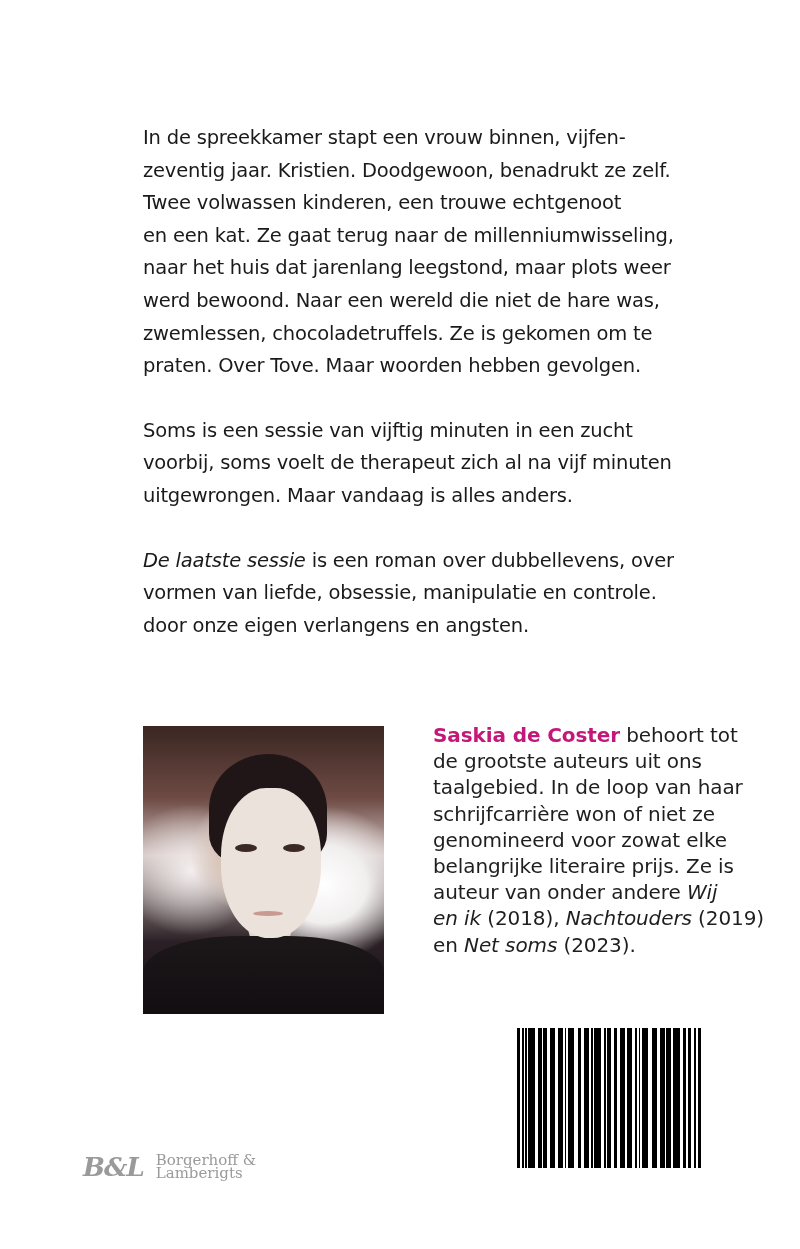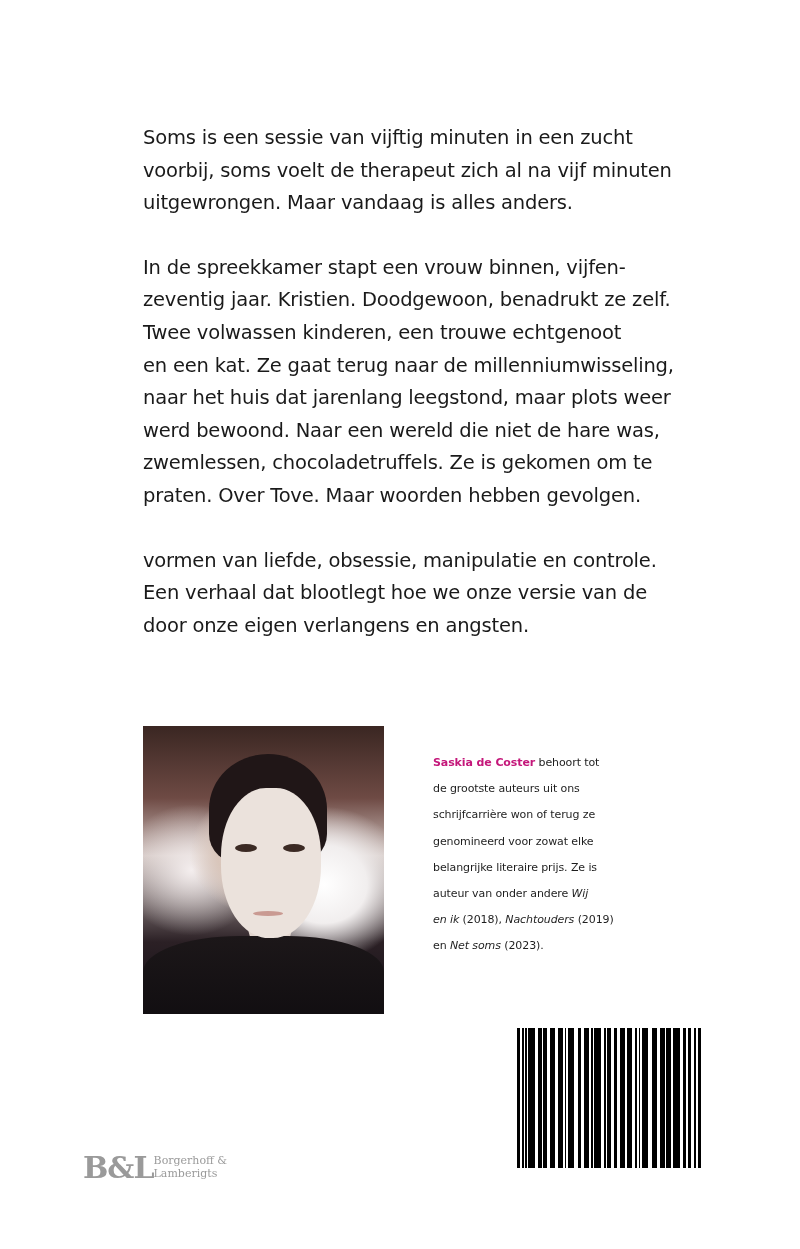--- a/index.html
+++ b/index.html
@@ -44,87 +44,88 @@
     .photo .body {
       position: absolute; left: 0; top: 210px; width: 241px; height: 90px;
       background: linear-gradient(180deg, #1c1719 0%, #100d10 100%);
       border-radius: 40% 40% 0 0;
     }
     .photo .neck {
       position: absolute; left: 104px; top: 200px; width: 46px; height: 50px;
       background: #e2d6cf; clip-path: polygon(0 0, 100% 0, 70% 100%, 30% 100%);
     }
     .bio {
-      position: absolute; left: 433px; top: 750px; width: 270px;
-      font-size: 11px; line-height: 26.2px; color: #1e1e1e; letter-spacing: -0.1px;
+      position: absolute; left: 433px; top: 722px; width: 270px;
+      font-size: 20px; line-height: 26.2px; color: #1e1e1e; letter-spacing: -0.1px;
     }
     .bio .line { display: block; white-space: nowrap; }
     .bio .author { color: #c4177a; font-weight: bold; }
     .publisher {
       position: absolute; left: 83px; top: 1147px; height: 40px;
       display: flex; align-items: center; color: #9a9a9a;
       font-family: "DejaVu Serif", serif;
     }
-    .publisher .mark { font-size: 30px; font-weight: bold; letter-spacing: -1px; margin-right: 0; }
-    .publisher .name { font-size: 11px; line-height: 13px; }
+    .publisher .mark { font-size: 26px; font-weight: bold; letter-spacing: -1px; margin-right: 12px; font-style: italic; }
+    .publisher .name { font-size: 15px; line-height: 13px; }
     .barcode {
       position: absolute; left: 491px; top: 1000px; width: 222px; height: 188px;
       background: #ffffff;
     }
     .barcode .bars {
       position: absolute; left: 26px; top: 28px; width: 186px; height: 140px;
       display: flex; align-items: stretch;
     }
     .barcode .bars span { display: block; height: 100%; }
     .barcode .digits {
       position: absolute; left: 22px; top: 160px; width: 200px;
       font-family: "DejaVu Sans", sans-serif; font-size: 19px; font-weight: bold;
       letter-spacing: 1.6px; color: #111; background: transparent; white-space: pre;
     }
   </style>
 </head>
 <body>
 
 <div class="blurb">
-  <p>
-    <span class="line">Soms is een sessie van vijftig minuten in een zucht</span>
-    <span class="line">voorbij, soms voelt de therapeut zich al na vijf minuten</span>
-    <span class="line">uitgewrongen. Maar vandaag is alles anders.</span>
-  </p>
   <p>
     <span class="line">In de spreekkamer stapt een vrouw binnen, vijfen-</span>
     <span class="line">zeventig jaar. Kristien. Doodgewoon, benadrukt ze zelf.</span>
     <span class="line">Twee volwassen kinderen, een trouwe echtgenoot</span>
     <span class="line">en een kat. Ze gaat terug naar de millenniumwisseling,</span>
     <span class="line">naar het huis dat jarenlang leegstond, maar plots weer</span>
     <span class="line">werd bewoond. Naar een wereld die niet de hare was,</span>
     <span class="line">zwemlessen, chocoladetruffels. Ze is gekomen om te</span>
     <span class="line">praten. Over Tove. Maar woorden hebben gevolgen.</span>
   </p>
   <p>
+    <span class="line">Soms is een sessie van vijftig minuten in een zucht</span>
+    <span class="line">voorbij, soms voelt de therapeut zich al na vijf minuten</span>
+    <span class="line">uitgewrongen. Maar vandaag is alles anders.</span>
+  </p>
+  <p>
+    <span class="line"><em>De laatste sessie</em><span> is een roman over dubbellevens, over</span></span>
     <span class="line">vormen van liefde, obsessie, manipulatie en controle.</span>
-    <span class="line">Een verhaal dat blootlegt hoe we onze versie van de</span>
     <span class="line">door onze eigen verlangens en angsten.</span>
   </p>
 </div>
 
 <div class="photo" role="img" aria-label="Portrait of Saskia de Coster">
   <div class="hair"></div>
   <div class="neck"></div>
   <div class="body"></div>
   <div class="face"></div>
   <div class="eye l"></div>
   <div class="eye r"></div>
   <div class="mouth"></div>
 </div>
 
 <div class="bio">
   <span class="line"><span class="author">Saskia de Coster</span><span> behoort tot</span></span>
   <span class="line">de grootste auteurs uit ons</span>
-  <span class="line">schrijfcarrière won of terug ze</span>
+  <span class="line">taalgebied. In de loop van haar</span>
+  <span class="line">schrijfcarrière won of niet ze</span>
   <span class="line">genomineerd voor zowat elke</span>
   <span class="line">belangrijke literaire prijs. Ze is</span>
   <span class="line"><span>auteur van onder andere </span><em>Wij</em></span>
   <span class="line"><em>en ik</em><span> (2018), </span><em>Nachtouders</em><span> (2019)</span></span>
   <span class="line"><span>en </span><em>Net soms</em><span> (2023).</span></span>
 </div>
 
 <div class="publisher">
   <span class="mark">B&amp;L</span>
   <span class="name">

